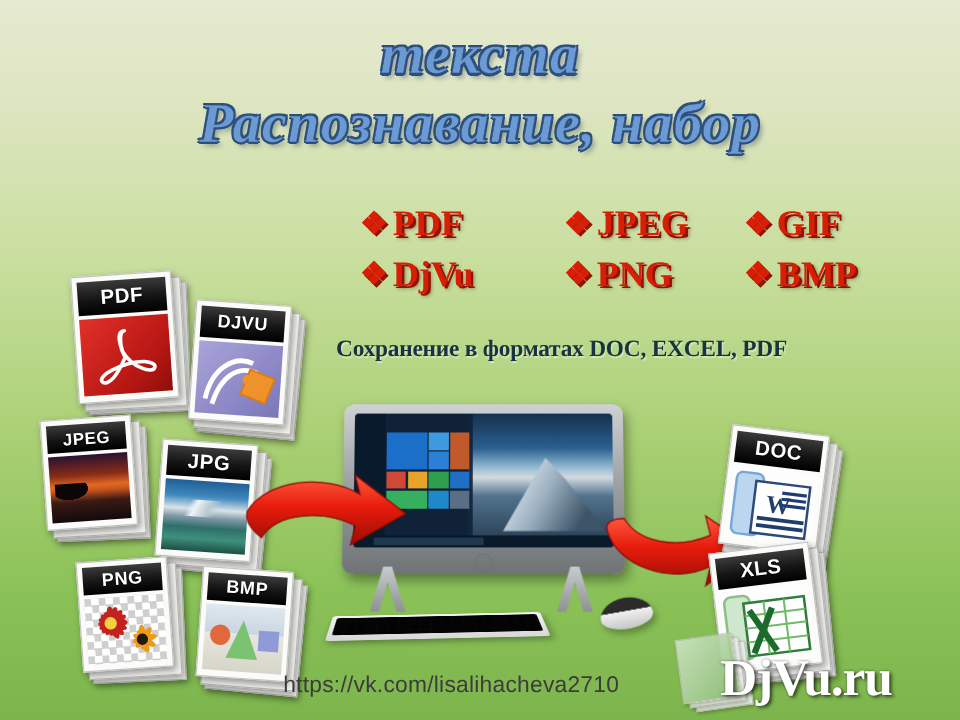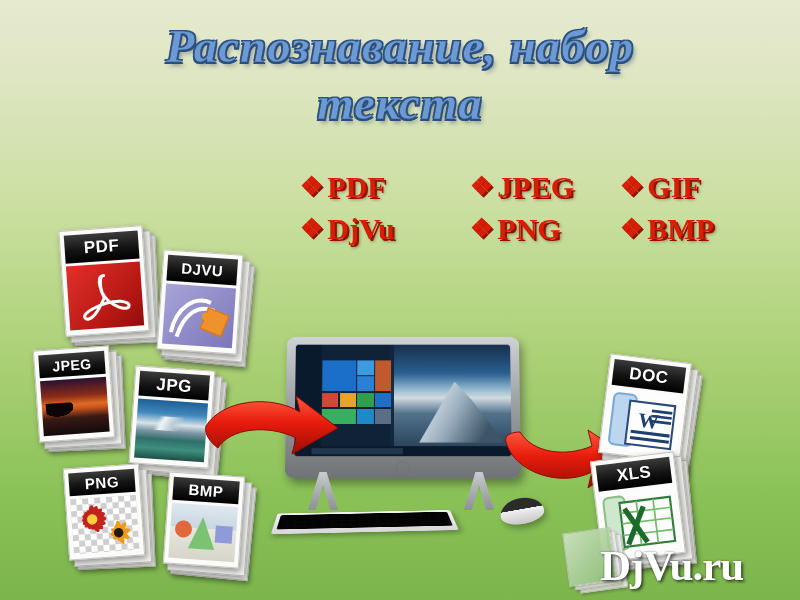--- a/index.html
+++ b/index.html
@@ -177,22 +177,22 @@
   }
   .stackmark div{position:absolute;width:46px;height:52px;background:#f0f0ee;
     border:1px solid #c2c2bc;box-shadow:1px 2px 3px rgba(0,0,0,.25);}
 </style>
 </head>
 <body>
 
 <div id="poster">
 
   <div class="title">
+    <span class="ln">текста</span>
     <span class="ln">Распознавание, набор</span>
-    <span class="ln">текста</span>
   </div>
 
   <div class="formats">
     <div class="frow">
       <span class="fcell c1">
         <span class="bullet">❖</span>
         <span>PDF</span>
       </span>
       <span class="fcell c2">
         <span class="bullet">❖</span>
@@ -212,20 +212,21 @@
         <span class="bullet">❖</span>
         <span>PNG</span>
       </span>
       <span class="fcell c3">
         <span class="bullet">❖</span>
         <span>BMP</span>
       </span>
     </div>
   </div>
 
+  <div class="saveline">Сохранение в форматах DOC, EXCEL, PDF</div>
 
   <div class="ficon rot-l" style="left:62px;top:228px;width:84px;height:106px;">
     <div class="stack s3"></div>
     <div class="stack s2"></div>
     <div class="card">
       <div class="hdr">PDF</div>
       <div class="body pdf-body">
         <svg class="acrobat" viewBox="0 0 60 56">
           <path d="M30 4c-5 0-6 5-5 11 1 7 4 14 4 14s-7 13-12 18c-4 4-9 6-11 3-2-3 3-7 10-10 9-4 22-7 31-6 6 1 10 3 9 6-1 3-6 3-12 0-7-3-14-10-17-17-2-6-2-19 3-19z" fill="none" stroke="#ffffff" stroke-width="3.4" stroke-linejoin="round"></path>
         </svg>
@@ -419,15 +420,16 @@
       </div>
     </div>
   </div>
 
   <div class="stackmark">
     <div style="left:10px;top:8px;"></div>
     <div style="left:5px;top:4px;"></div>
     <div style="left:0;top:0;background:linear-gradient(135deg,#cfe3c6,#8fbf7a);"></div>
   </div>
 
+  <div class="url">https://vk.com/lisalihacheva2710</div>
   <div class="rudos">DjVu.ru</div>
 
 </div>
 
 </body></html>

